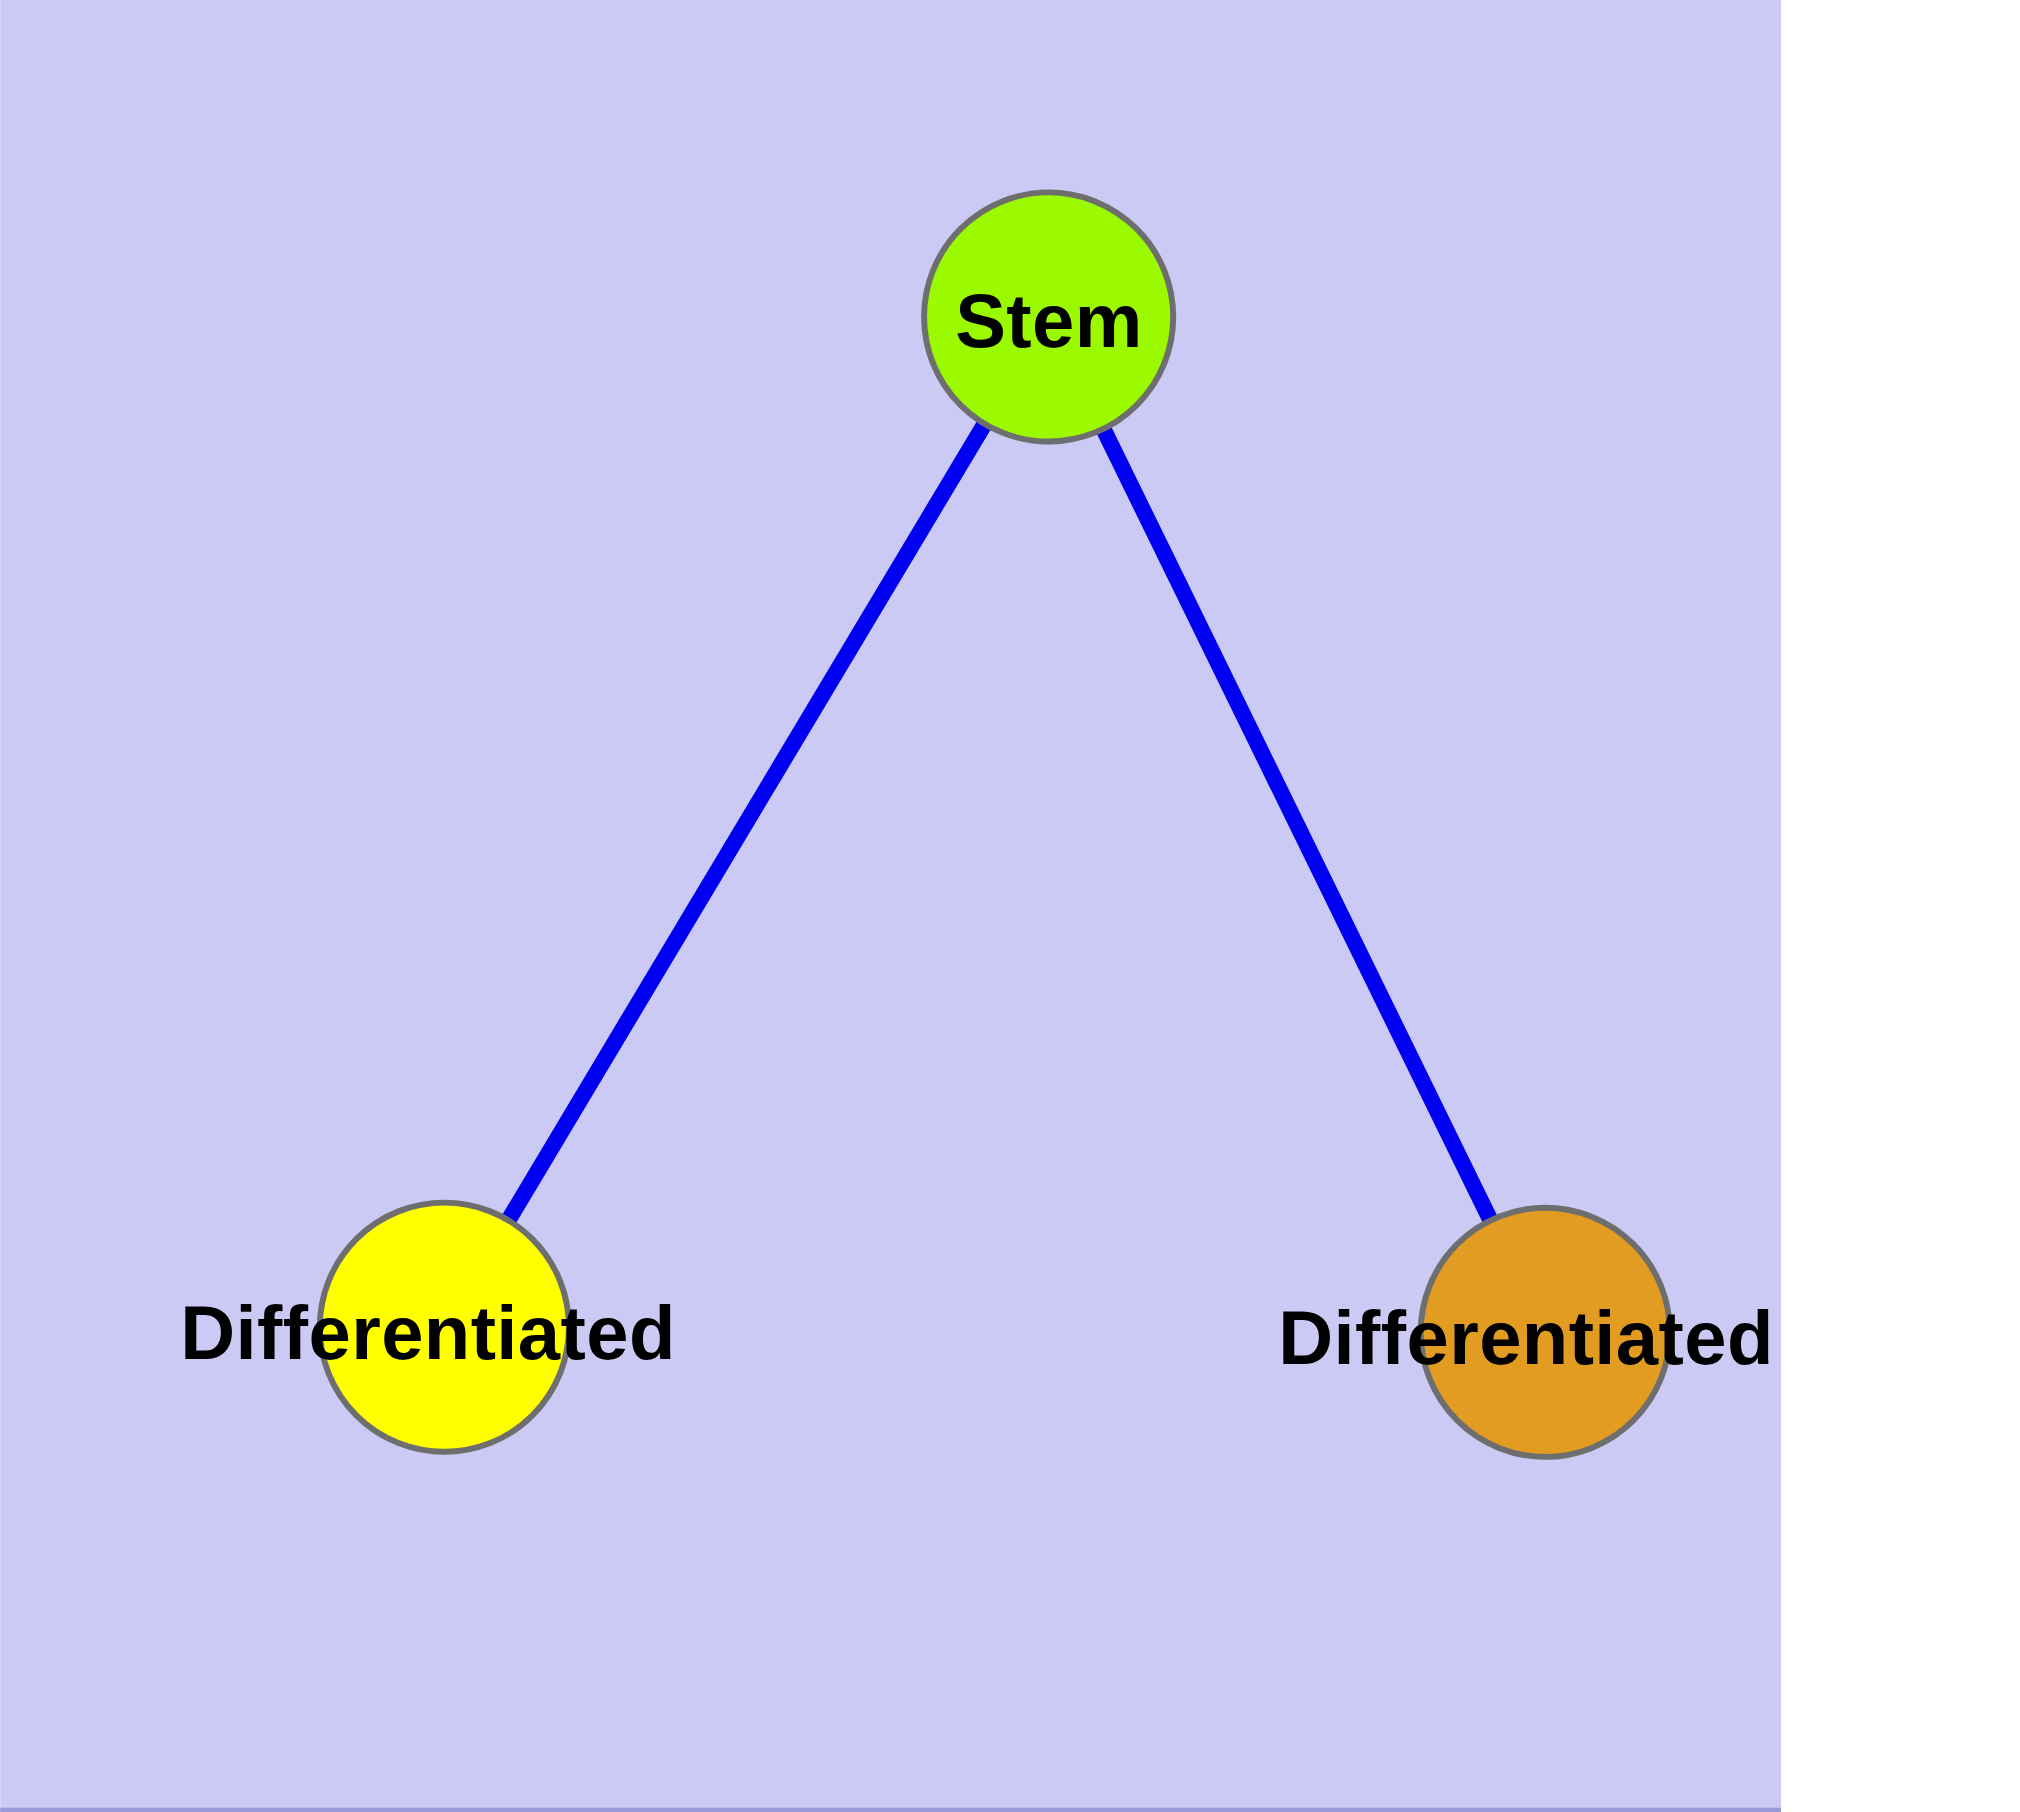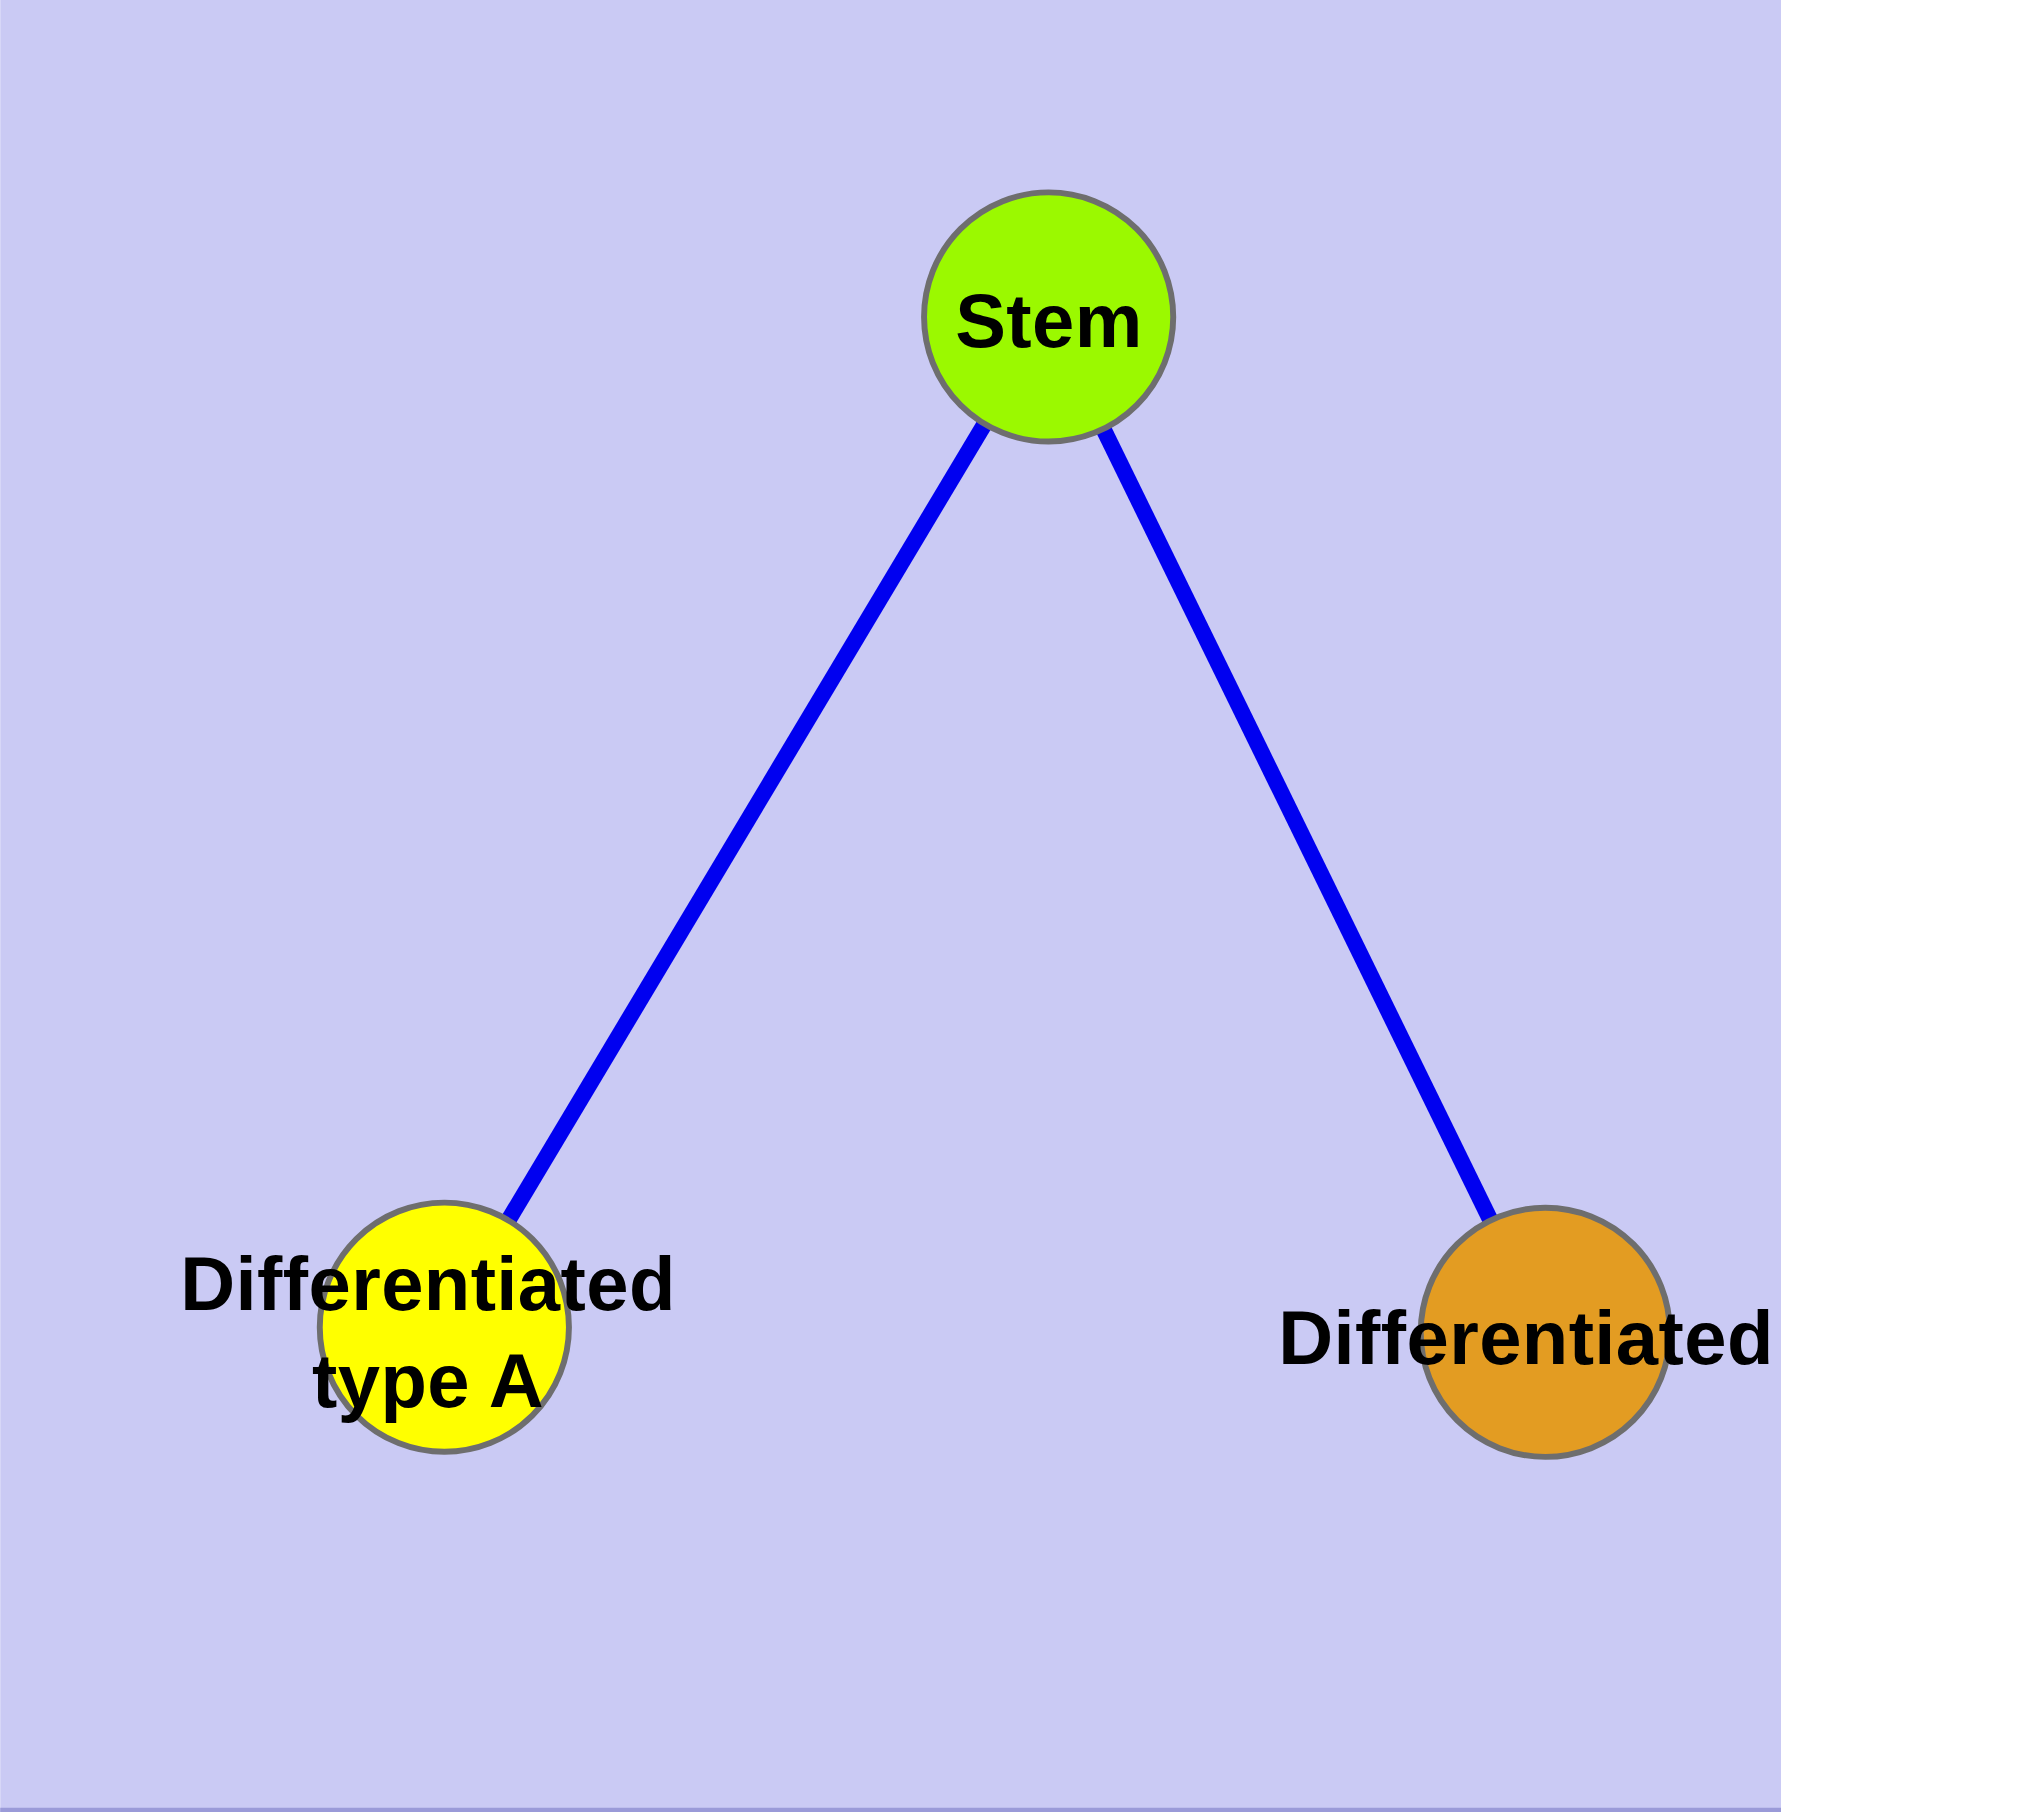--- a/index.html
+++ b/index.html
@@ -53,21 +53,20 @@
 
     <rect x="0" y="2133" width="2384" height="5" fill="#9A9AD8"></rect>
   </svg>
 
   <div class="node-label" style="left:1049px; top:320px">
     <div>Stem</div>
   </div>
 
   <div class="node-label" style="left:428px; top:1332px">
     <div>Differentiated</div>
-    <div>type A</div>
   </div>
 
   <div class="node-label" style="left:1526px; top:1337px">
     <div>Differentiated</div>
   </div>
 
 </div>
 
 
 </body></html>

